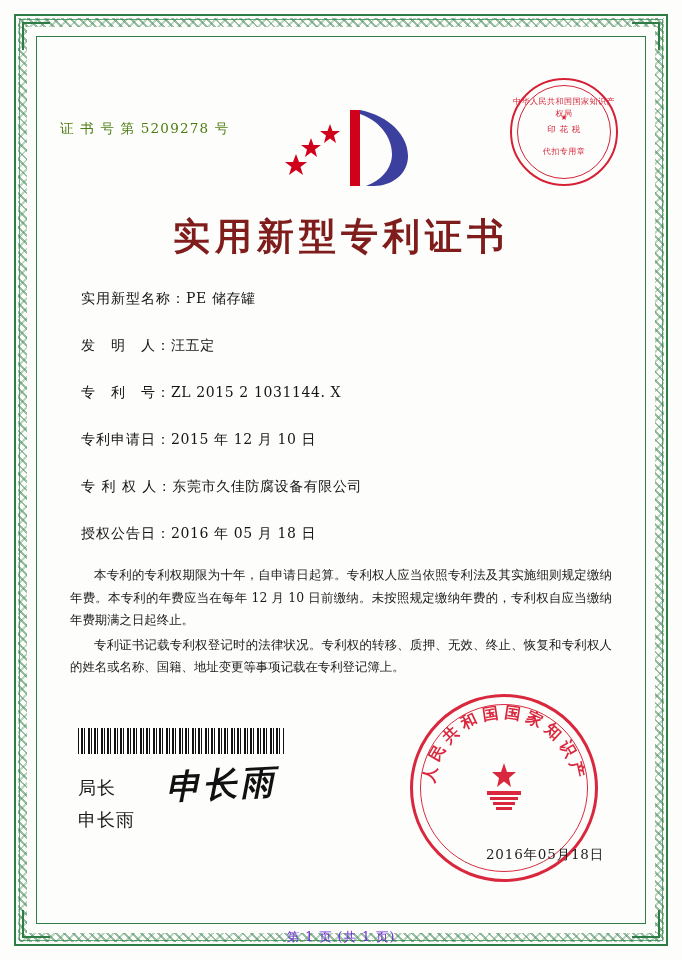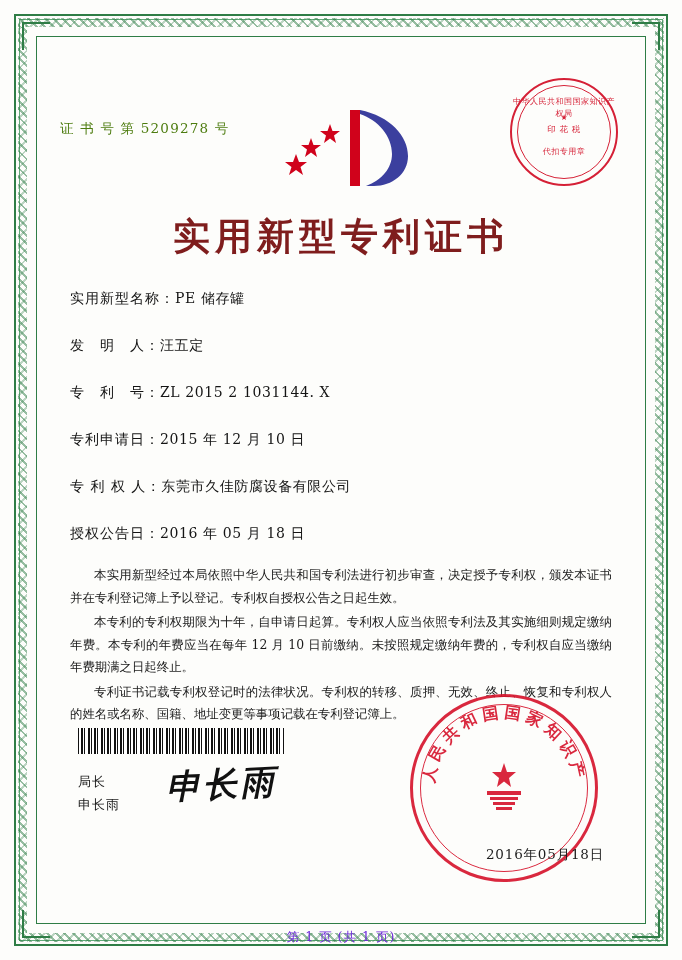--- a/index.html
+++ b/index.html
@@ -167,20 +167,21 @@
     left: 14px;
     top: 232px;
     right: 10px;
   }
   .field-row {
     font-size: 14px;
     line-height: 1.5;
     margin-bottom: 26px;
     color: #141414;
     white-space: nowrap;
+    margin-left: 11px;
   }
   .field-label {
     display: inline-block;
     letter-spacing: 1px;
   }
   .field-value {
     display: inline-block;
     letter-spacing: .6px;
   }
 
@@ -214,24 +215,23 @@
       #111 6px 7px, #fff 7px 10px,
       #111 10px 12px, #fff 12px 13px
     );
   }
 
   
   .sign-block {
     position: absolute;
     left: 22px;
     top: 716px;
-    font-size: 13px;
+    font-size: 18px;
     line-height: 1.75;
     letter-spacing: 1px;
-    font-family: Liberation Mono, monospace;
   }
   .handwriting {
     position: absolute;
     left: 110px;
     top: 706px;
     font-size: 34px;
     font-family: "DejaVu Serif", "Liberation Serif", serif;
     font-style: italic;
     font-weight: bold;
     color: #111;
@@ -345,21 +345,20 @@
       </div>
       <div class="field-row">
         <span class="field-label">专 利 权 人：</span><span class="field-value">东莞市久佳防腐设备有限公司</span>
       </div>
       <div class="field-row">
         <span class="field-label">授权公告日：</span><span class="field-value">2016 年 05 月 18 日</span>
       </div>
     </div>
 
     <div class="body-text">
-      <p>本实用新型经过本局依照中华人民共和国专利法进行初步审查，决定授予专利权，颁发本证书并在专利登记簿上予以登记。专利权自授权公告之日起生效。</p>
       <p>本专利的专利权期限为十年，自申请日起算。专利权人应当依照专利法及其实施细则规定缴纳年费。本专利的年费应当在每年 12 月 10 日前缴纳。未按照规定缴纳年费的，专利权自应当缴纳年费期满之日起终止。</p>
       <p>专利证书记载专利权登记时的法律状况。专利权的转移、质押、无效、终止、恢复和专利权人的姓名或名称、国籍、地址变更等事项记载在专利登记簿上。</p>
     </div>
 
     <div class="barcode"></div>
 
     <div class="sign-block">
       <div>局长</div>
       <div>申长雨</div>
     </div>

